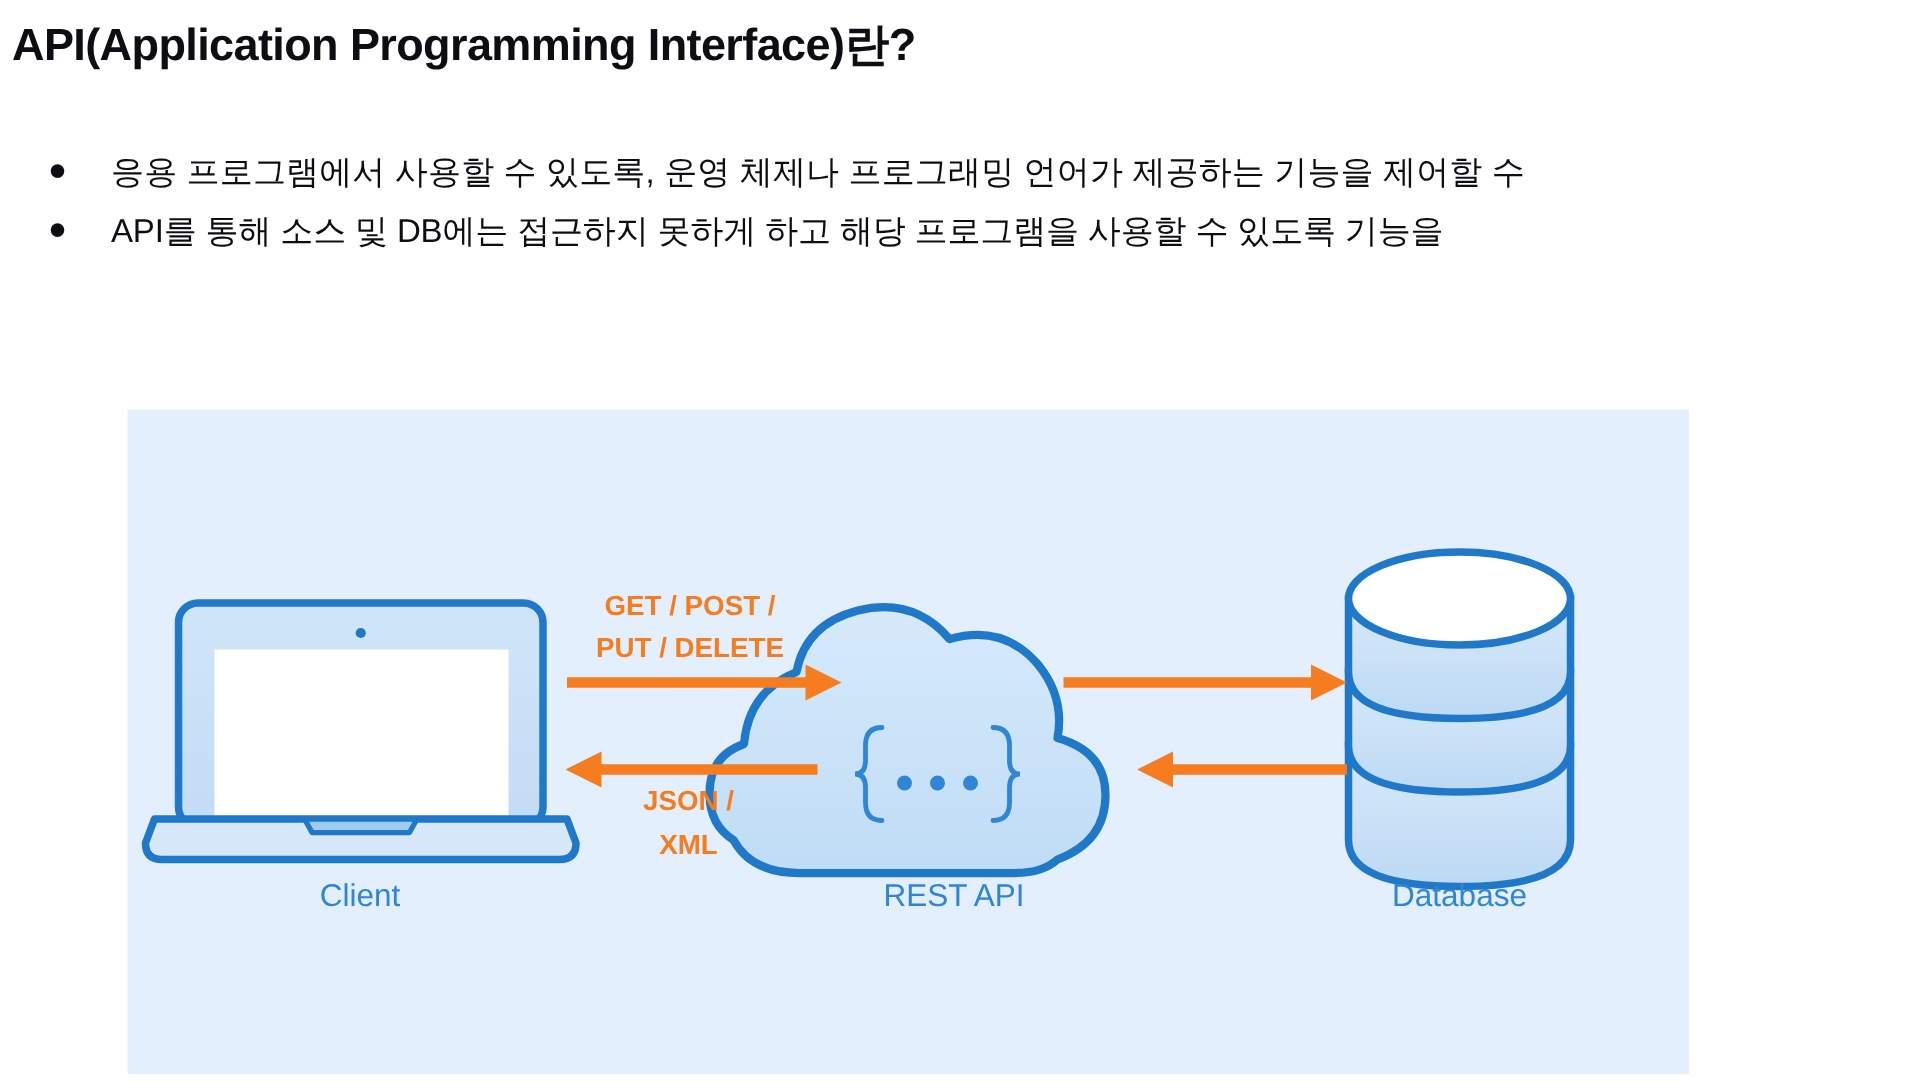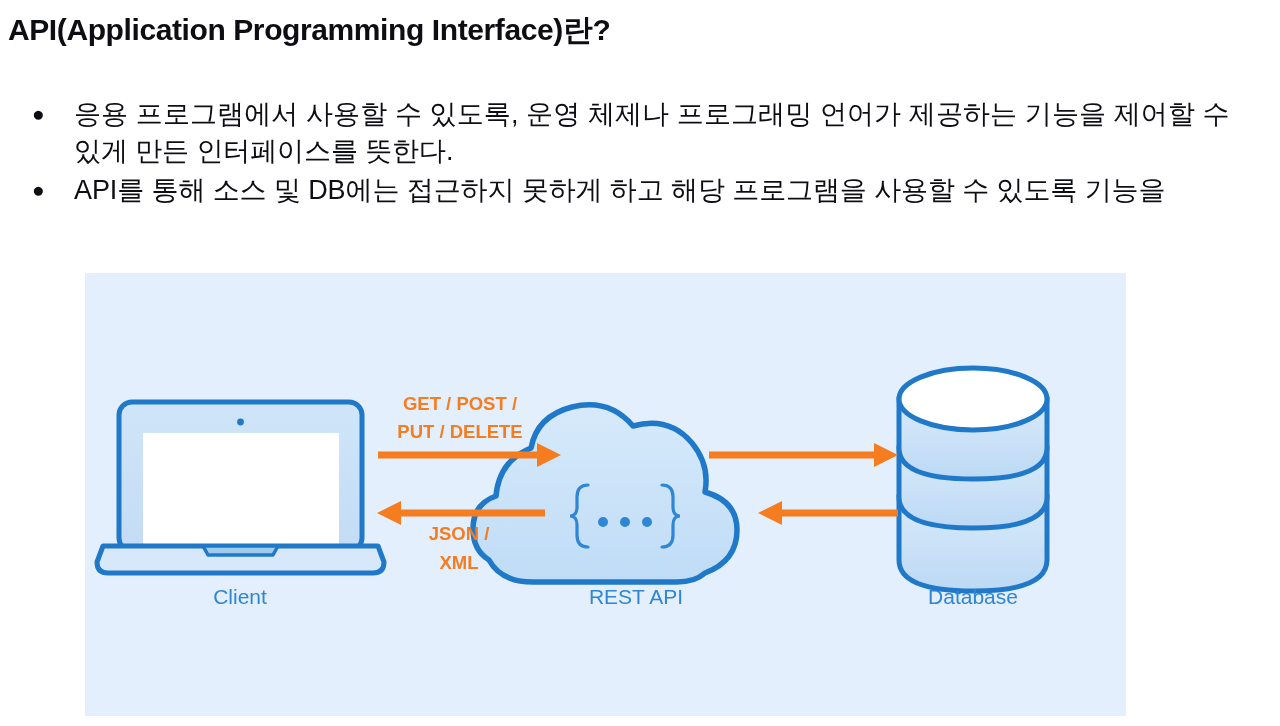--- a/index.html
+++ b/index.html
@@ -51,21 +51,21 @@
     flex: 0 0 52px;
     text-align: left;
     padding-left: 10px;
     font-size: 21px;
     line-height: 36px;
     color: #0d0d14;
     box-sizing: border-box;
   }
   .bullet-text {
     flex: 1 1 auto;
-    font-size: 27px;
+    font-size: 22px;
     line-height: 37px;
     color: #0d0d14;
     font-family: "Liberation Sans", "DejaVu Sans", sans-serif;
     letter-spacing: -0.1px;
   }
   .bullet-text .ln {
     display: block;
     white-space: nowrap;
   }
   .bullet-text .ln.justify {
@@ -114,21 +114,20 @@
 <div id="slide">
 
   <div id="page-title">API(Application Programming Interface)란?</div>
 
   <div id="bullet-list">
 
     <div class="bullet-row">
       <div class="bullet-marker">●</div>
       <div class="bullet-text">
         <span class="ln justify">응용 프로그램에서 사용할 수 있도록, 운영 체제나 프로그래밍 언어가 제공하는 기능을 제어할 수</span>
-        <span class="ln">있게 만든 인터페이스를 뜻한다.</span>
       </div>
     </div>
 
     <div class="bullet-row">
       <div class="bullet-marker">●</div>
       <div class="bullet-text">
         <span class="ln">API를 통해 소스 및 DB에는 접근하지 못하게 하고 해당 프로그램을 사용할 수 있도록 기능을</span>
       </div>
     </div>
 

